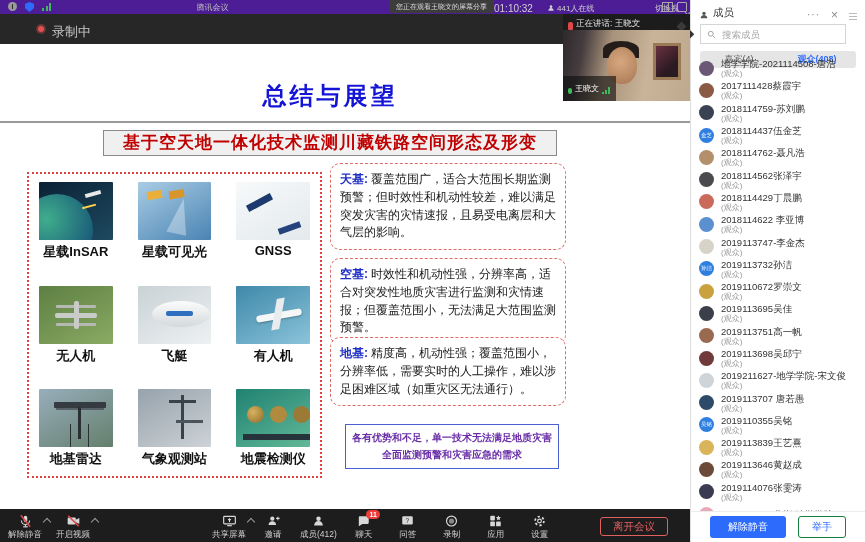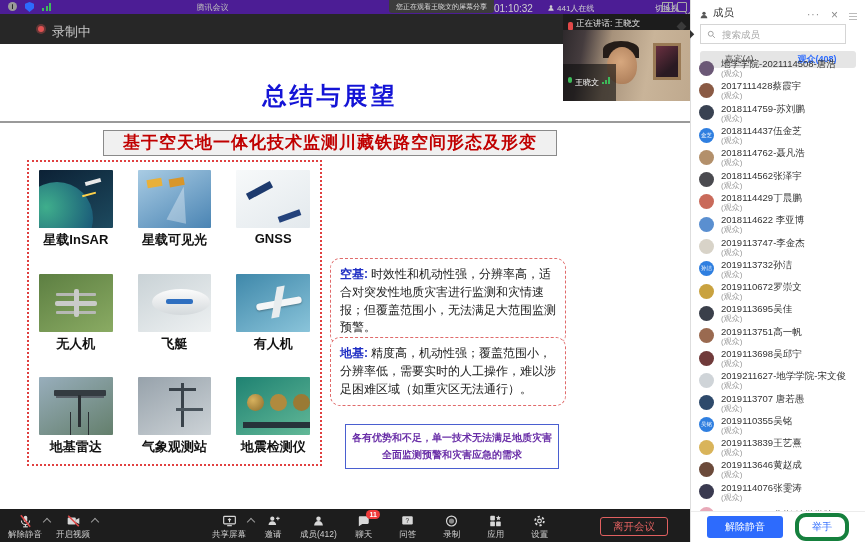--- a/index.html
+++ b/index.html
@@ -29,21 +29,21 @@
            font-size:7px;padding:0 7px;border-radius:0 0 3px 3px;z-index:5;white-space:nowrap;}
   .recbar{position:absolute;left:0;top:14px;width:690px;height:30px;background:#272727;}
   .rec-dot{position:absolute;left:38px;top:12px;width:6px;height:6px;border-radius:50%;background:#e05252;box-shadow:0 0 0 2px rgba(224,82,82,.35);}
   .rec-label{position:absolute;left:52px;top:9px;font-size:13px;color:#c8c8c8;}
   
   .slide{position:absolute;left:0;top:44px;width:690px;height:465px;background:#fff;color:#1a1a1a;}
   .s-title{position:absolute;left:0;top:36px;width:660px;text-align:center;font-size:24px;font-weight:bold;color:#1414d6;letter-spacing:3px;}
   .s-rule{position:absolute;left:0;top:77px;width:690px;border-top:2px solid #9a9a9a;}
   .s-heading{position:absolute;left:103px;top:86px;width:452px;height:24px;line-height:24px;text-align:center;
              background:#f0f0f0;border:1px solid #8a8a8a;font-size:17px;font-weight:bold;color:#c00000;letter-spacing:1px;}
-  .gallery{position:absolute;left:27px;top:116px;width:295px;height:306px;border:2px dotted #e04040;box-sizing:border-box;
+  .gallery{position:absolute;left:27px;top:128px;width:295px;height:306px;border:2px dotted #e04040;box-sizing:border-box;
            padding:8px 10px;display:grid;grid-template-columns:repeat(3,1fr);column-gap:25px;align-content:space-between;}
   .g-cell{display:flex;flex-direction:column;align-items:center;}
   .g-img{position:relative;width:100%;height:58px;overflow:hidden;border-radius:1px;}
   .g-label{margin-top:3px;font-size:13px;font-weight:600;color:#111;white-space:nowrap;}
   .art-insar::before{content:"";position:absolute;left:-18px;bottom:-26px;width:72px;height:72px;border-radius:50%;
       background:radial-gradient(circle at 35% 35%,#3fae8c,#1c5f7a 72%);}
   .art-insar::after{content:"";position:absolute;right:12px;top:10px;width:16px;height:4px;background:#e8e8e8;
       box-shadow:-7px 11px 0 -1px #ffd24a;transform:rotate(-15deg);}
   .art-optical::before{content:"";position:absolute;left:9px;top:9px;width:15px;height:8px;background:#e8b03a;
       box-shadow:22px 3px 0 0 #d8962a;transform:rotate(-10deg);}
@@ -93,22 +93,22 @@
   .sp-mic::after{content:"";position:absolute;left:-2px;bottom:-2px;width:9px;height:2px;background:#e04848;border-radius:1px;}
   .sp-label{font-size:8.5px;color:#e0e0e0;white-space:nowrap;}
   .sp-mark{margin-left:auto;width:7px;height:7px;background:#3a3a3a;transform:rotate(45deg);box-shadow:11px 0 0 #333;}
   .sp-video{position:relative;height:71px;overflow:hidden;
        background:linear-gradient(100deg,#2e292c 0%,#453c3e 16%,#a7927b 36%,#c9b499 66%,#bfa98e 100%);}
   .hair{position:absolute;left:40px;top:11px;width:36px;height:17px;border-radius:50% 50% 0 0;background:#241c18;}
   .face{position:absolute;left:44px;top:17px;width:30px;height:37px;border-radius:50% 50% 46% 46%;
        background:radial-gradient(circle at 45% 40%,#d7a87f,#ab7c58 88%);}
   .frame{position:absolute;right:9px;top:13px;width:22px;height:31px;border:3px solid #9a7a55;
        background:linear-gradient(140deg,#6a3040,#2a1a22 70%);}
-  .nametag{position:absolute;left:0;bottom:0;display:flex;align-items:flex-start;gap:3px;background:rgba(15,15,15,.62);
-       color:#fff;font-size:8px;padding:13px 5px;}
+  .nametag{position:absolute;left:0;bottom:0;display:flex;align-items:flex-end;gap:3px;background:rgba(15,15,15,.62);
+       color:#fff;font-size:8px;padding:7px 5px;}
   .nt-mic{width:4px;height:6px;background:#3dbb5a;border-radius:2px;}
   .nt-bars{position:relative;width:9px;height:7px;}
   .nt-bars i{position:absolute;bottom:0;width:2px;background:#3dbb5a;}
   .nt-bars i:nth-child(1){left:0;height:2.5px;}
   .nt-bars i:nth-child(2){left:3px;height:4.5px;}
   .nt-bars i:nth-child(3){left:6px;height:7px;}
   
   .panel{position:absolute;left:690px;top:0;width:175px;height:542px;background:#fff;border-left:1px solid #dedede;box-sizing:border-box;}
   .p-header{display:flex;align-items:flex-end;gap:4px;padding:4px 8px 0 8px;height:16px;}
   .ph-title{font-size:10.5px;color:#333;}
@@ -124,21 +124,21 @@
   .tab.active{color:#2d6bfd;font-weight:bold;}
   .m-list{position:absolute;left:0;right:0;top:57px;bottom:30px;overflow:hidden;}
   .m-row{height:22.3px;display:flex;align-items:center;gap:7px;padding:0 8px;box-sizing:border-box;}
   .m-avatar{flex:0 0 15px;width:15px;height:15px;border-radius:50%;color:#fff;font-size:5.5px;line-height:15px;text-align:center;overflow:hidden;}
   .m-info{display:flex;flex-direction:column;min-width:0;}
   .m-name{font-size:9.5px;color:#333;line-height:11px;white-space:nowrap;overflow:hidden;}
   .m-role{font-size:8px;color:#9a9a9a;line-height:9px;}
   .p-footer{position:absolute;left:0;right:0;bottom:0;height:30px;background:#fff;border-top:1px solid #ececec;
        display:flex;align-items:center;justify-content:center;gap:12px;}
   .btn-primary{background:#2d6bfd;color:#fff;border:none;border-radius:3px;font-size:10px;padding:4px 18px;font-family:inherit;cursor:pointer;}
-  .btn-ghost{background:#fff;color:#2d6bfd;border:4px solid #15803d;border-radius:11px;font-size:10px;padding:3px 13px;font-family:inherit;cursor:pointer;}
+  .btn-ghost{background:#fff;color:#2d6bfd;border:1px solid #15803d;border-radius:3px;font-size:10px;padding:3px 13px;font-family:inherit;cursor:pointer;}
 </style>
 </head>
 <body>
 
 <div class="screen">
   <div class="stage">
 
     <div class="sysbar">
       <span class="sb-ic ic-info">i</span>
       <span class="sb-ic ic-shield"></span>
@@ -209,20 +209,23 @@
           </div>
           <div class="g-cell">
             <div class="g-img art-station" style="background: linear-gradient(150deg, rgb(151, 162, 171), rgb(205, 211, 215));"></div>
             <div class="g-label">气象观测站</div>
           </div>
           <div class="g-cell">
             <div class="g-img art-seismo" style="background: linear-gradient(150deg, rgb(31, 130, 114), rgb(98, 184, 151));"></div>
             <div class="g-label">地震检测仪</div>
           </div>
         </div>
+      <div class="blk blk1">
+        <span class="blk-tag">天基:</span><span class="blk-text">覆盖范围广，适合大范围长期监测预警；但时效性和机动性较差，难以满足突发灾害的灾情速报，且易受电离层和大气层的影响。</span>
+      </div>
       <div class="blk blk2">
         <span class="blk-tag">空基:</span><span class="blk-text">时效性和机动性强，分辨率高，适合对突发性地质灾害进行监测和灾情速报；但覆盖范围小，无法满足大范围监测预警。</span>
       </div>
       <div class="blk blk3">
         <span class="blk-tag">地基:</span><span class="blk-text">精度高，机动性强；覆盖范围小，分辨率低，需要实时的人工操作，难以涉足困难区域（如重灾区无法通行）。</span>
       </div>
       <div class="conclusion">各有优势和不足，单一技术无法满足地质灾害全面监测预警和灾害应急的需求</div>
     </div>
 
     <div class="toolbar">

